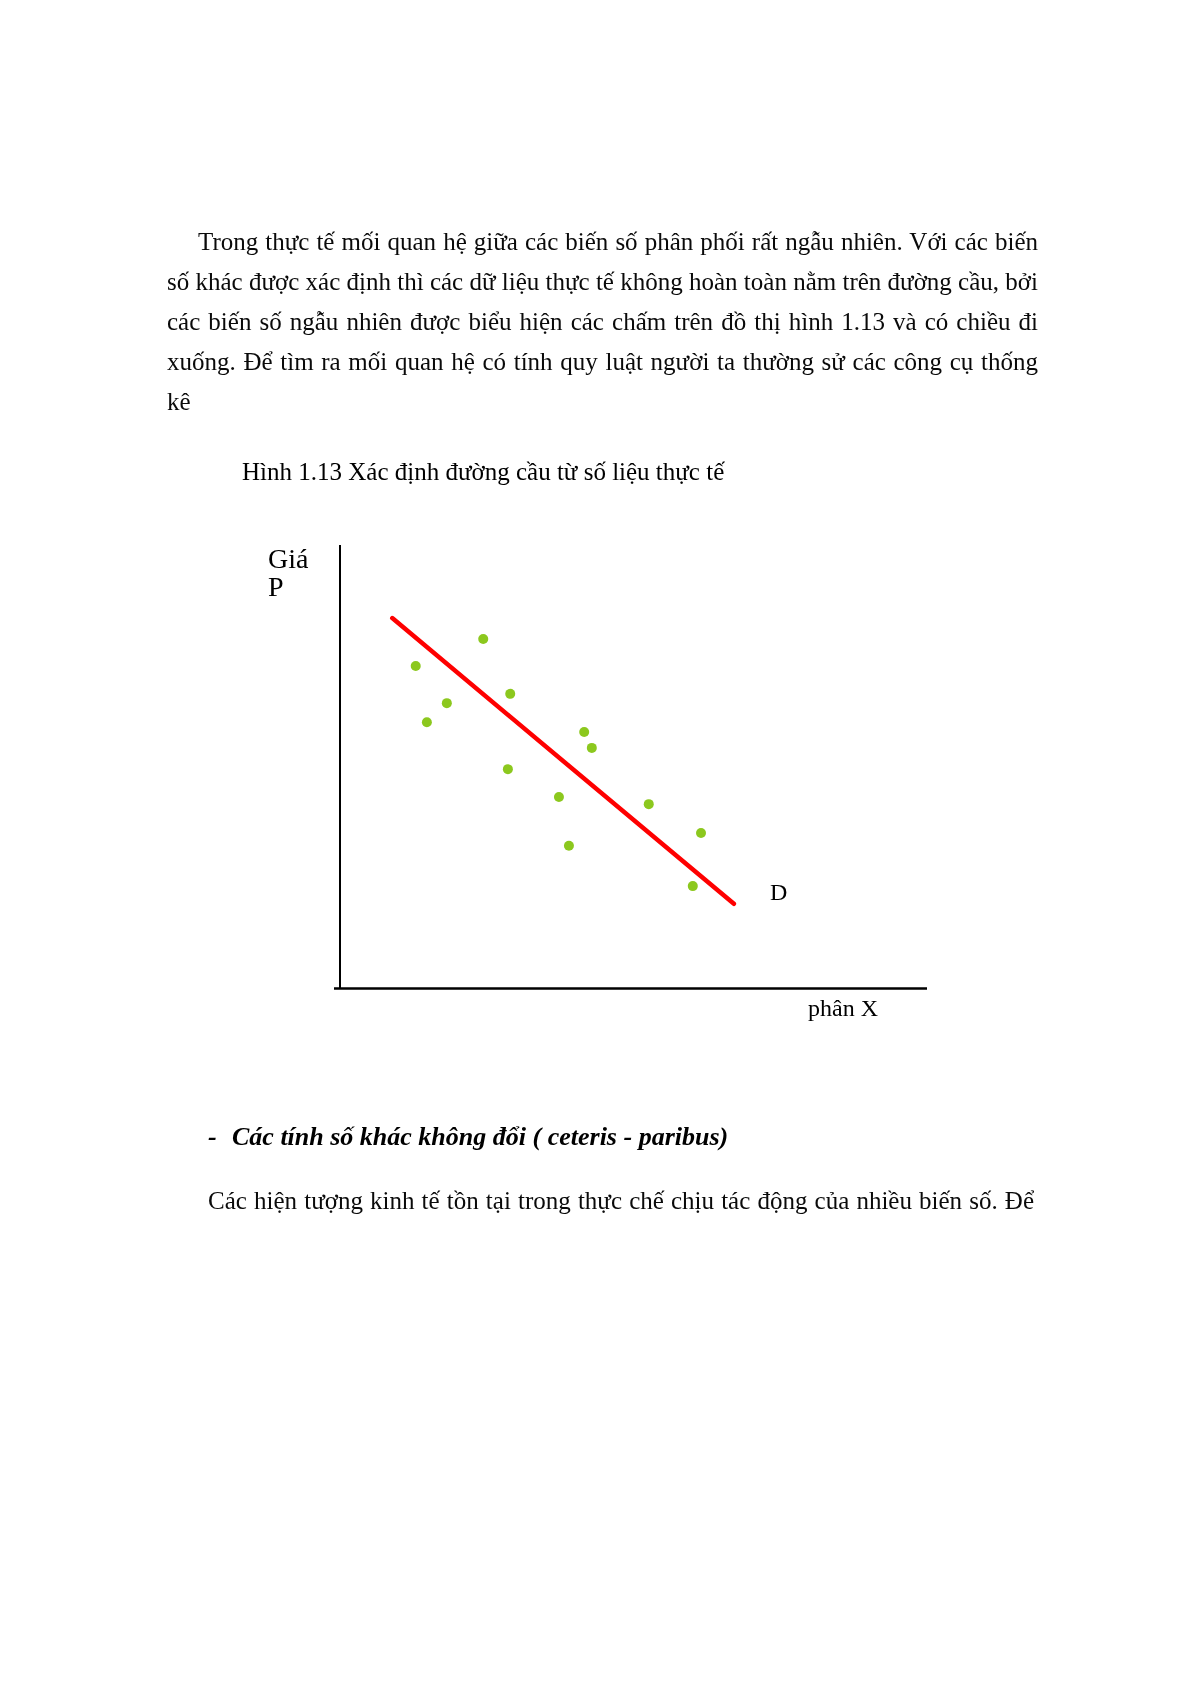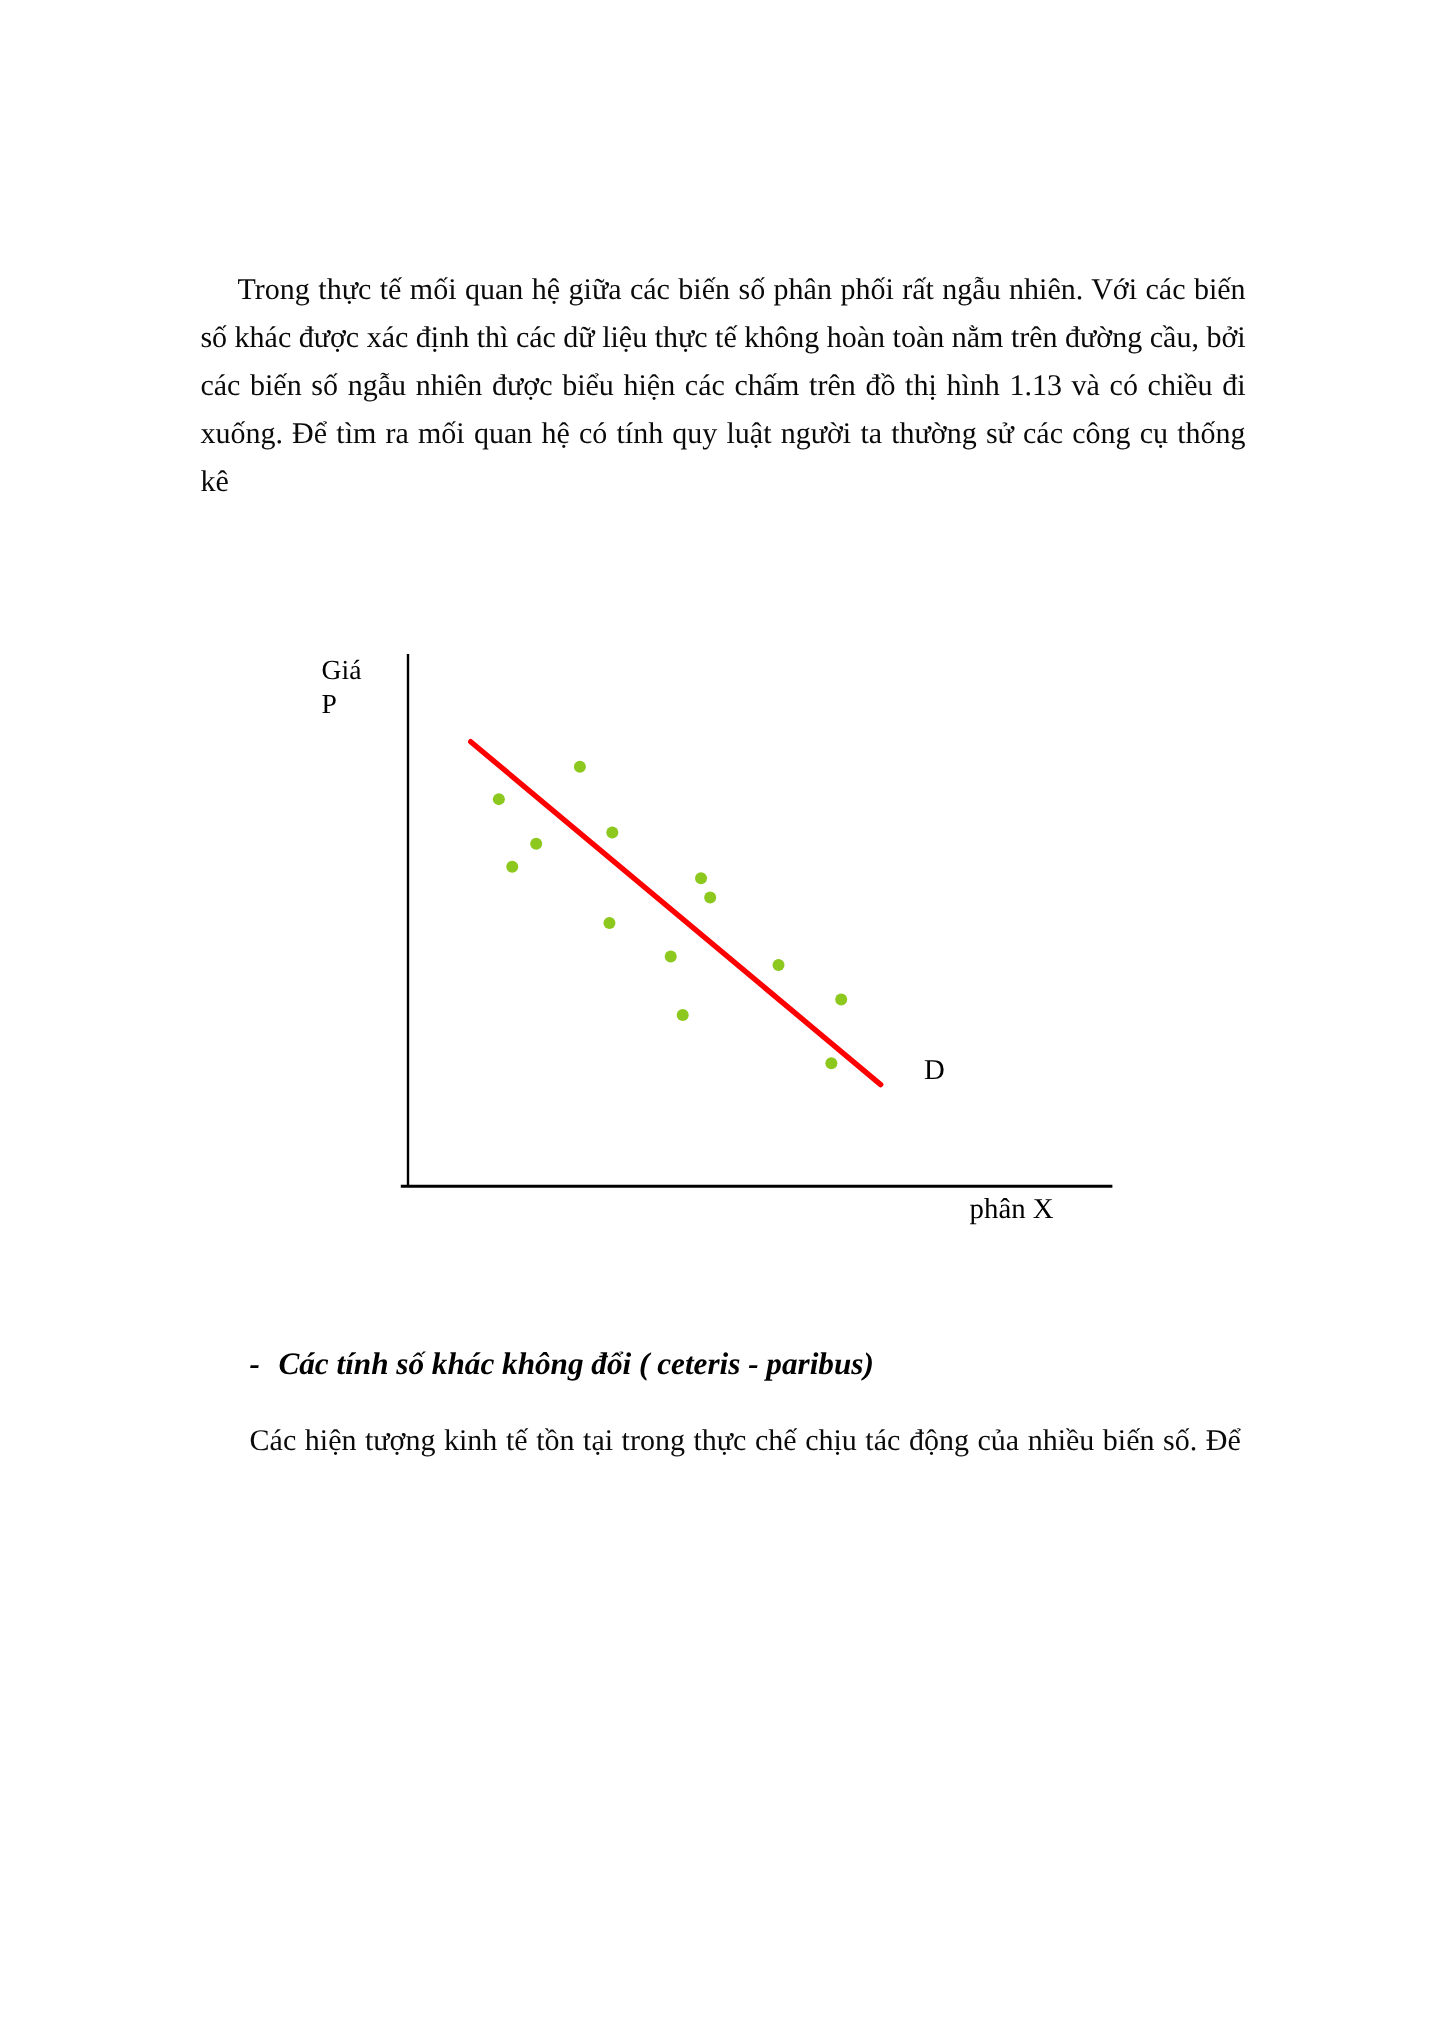--- a/index.html
+++ b/index.html
@@ -32,21 +32,21 @@
     white-space: nowrap;
   }
   .chart {
     position: absolute;
     left: 250px; top: 505px;
     width: 700px; height: 560px;
   }
   .chart svg { position: absolute; left: 0; top: 0; }
   .ylab {
     position: absolute; left: 18px; top: 40px;
-    font-size: 23px; line-height: 28px;
+    font-size: 28px; line-height: 28px;
   }
   .ylab span { display: block; }
   .dlab {
     position: absolute; left: 520px; top: 374px;
     font-size: 24px;
   }
   .xlab {
     position: absolute; left: 558px; top: 490px;
     font-size: 24px; white-space: nowrap;
   }
@@ -93,20 +93,21 @@
     background: #0d8e8e;
   }
 </style>
 </head>
 <body>
 
 <div class="page">
 
   <p class="para para1">Trong thực tế mối quan hệ giữa các biến số phân phối rất ngẫu nhiên. Với các biến số khác được xác định thì các dữ liệu thực tế không hoàn toàn nằm trên đường cầu, bởi các biến số ngẫu nhiên được biểu hiện các chấm trên đồ thị hình 1.13 và có chiều đi xuống. Để tìm ra mối quan hệ có tính quy luật người ta thường sử các công cụ thống kê</p>
 
+  <p class="caption">Hình 1.13 Xác định đường cầu từ số liệu thực tế</p>
 
   <div class="chart">
     <div class="ylab">
       <span>Giá</span>
       <span>P</span>
     </div>
 
     <svg id="plot" width="700" height="560" viewBox="0 0 700 560">
       <line x1="90" y1="40" x2="90" y2="484" stroke="#000" stroke-width="2"></line>
       <line x1="84" y1="483.5" x2="677" y2="483.5" stroke="#000" stroke-width="2.5"></line>

